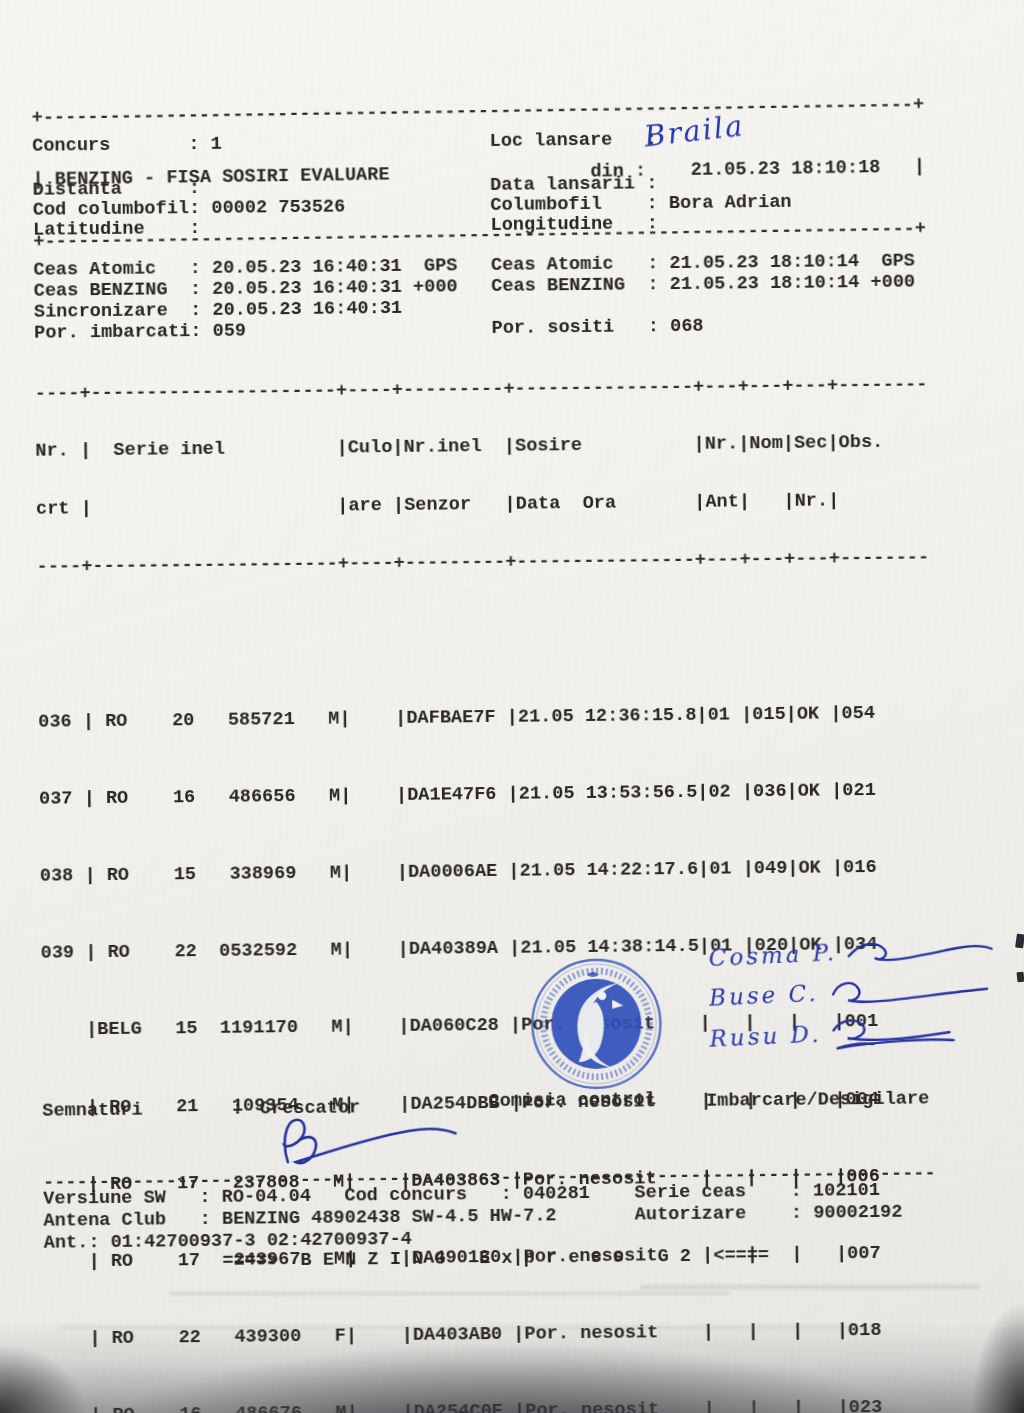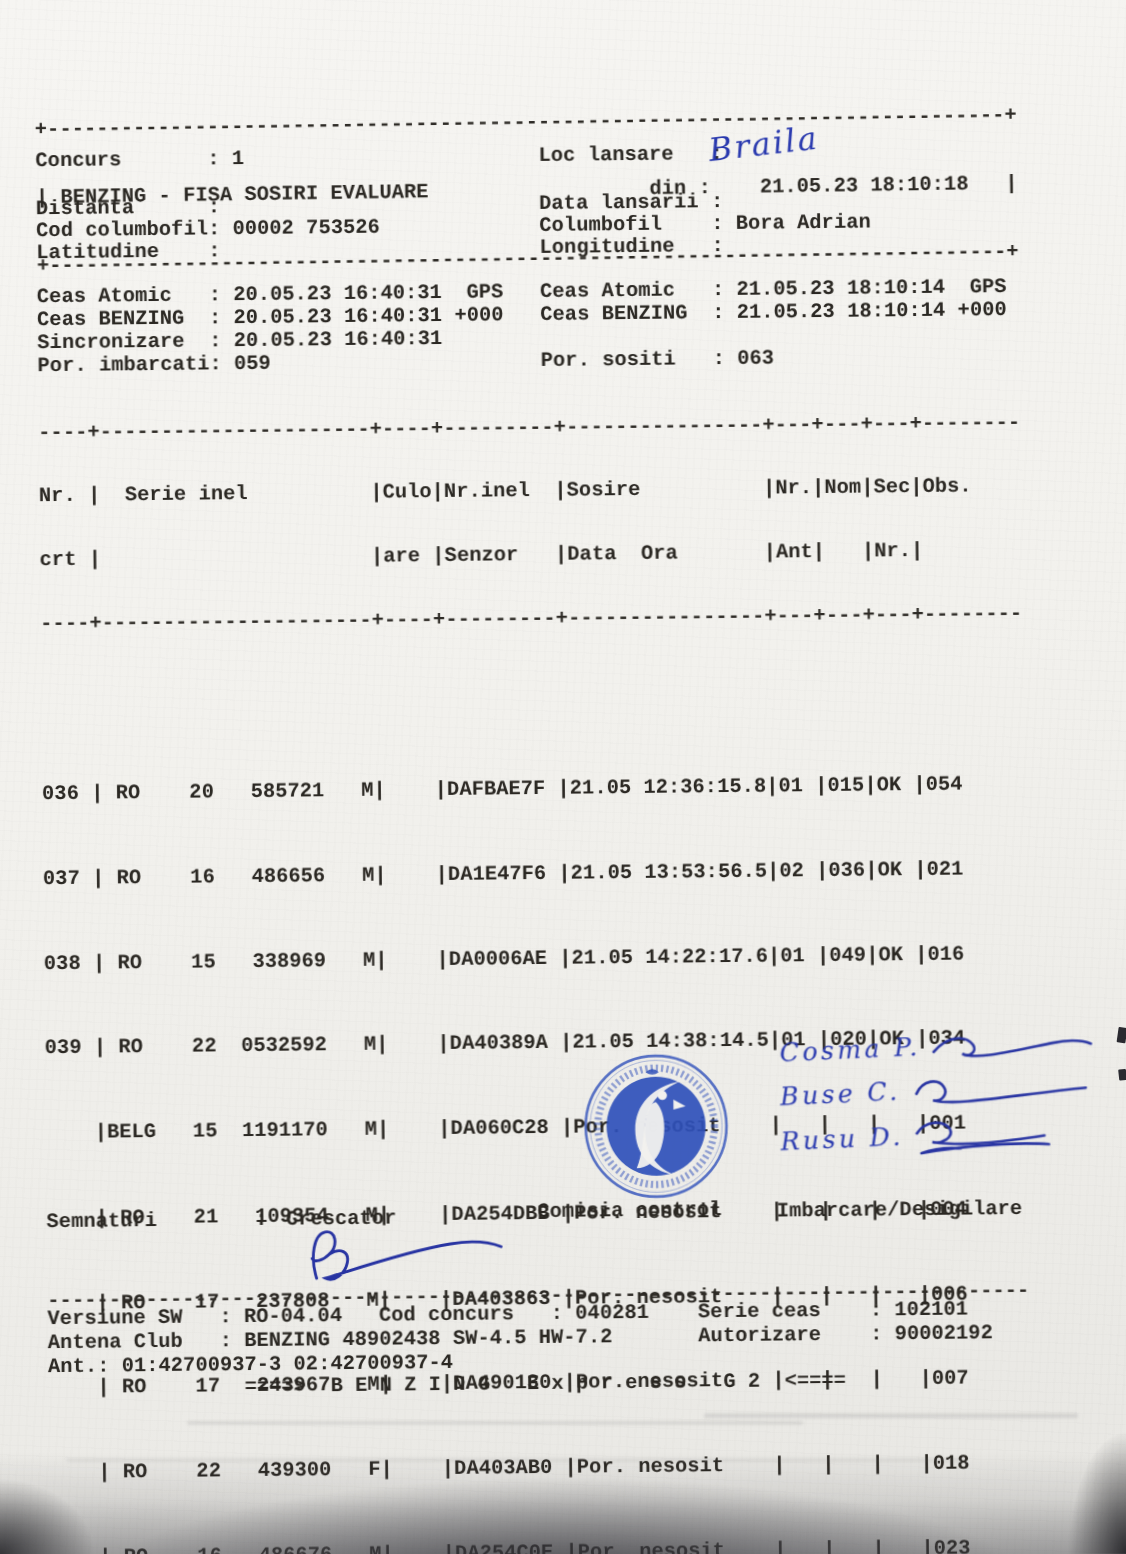--- a/index.html
+++ b/index.html
@@ -136,21 +136,21 @@
     <div class="abs kv" style="top:298px;">
       <span class="kl">Sincronizare</span>
       <span class="kv14">: 20.05.23 16:40:31</span>
       <span class="kr"></span>
       <span></span>
     </div>
     <div class="abs kv" style="top:319px;">
       <span class="kl">Por. imbarcati</span>
       <span class="kv14">: 059</span>
       <span class="kr">Por. sositi</span>
-      <span>: 063</span>
+      <span>: 068</span>
     </div>
 
     <div class="abs tbl" style="top:341px;">
       <div class="ascii">----+----------------------+----+---------+----------------+---+---+---+--------</div>
       <div class="trow">
         <span class="c4">Nr.</span><span class="bar"></span><span class="c22">  Serie inel</span><span class="bar"></span><span class="c4">Culo</span><span class="bar"></span><span class="c9">Nr.inel</span><span class="bar"></span><span class="c16">Sosire</span><span class="bar"></span><span class="c3">Nr.</span><span class="bar"></span><span class="c3">Nom</span><span class="bar"></span><span class="c3">Sec</span><span class="bar"></span><span class="c8">Obs.</span>
       </div>
       <div class="trow">
         <span class="c4">crt</span><span class="bar"></span><span class="c22"></span><span class="bar"></span><span class="c4">are</span><span class="bar"></span><span class="c9">Senzor</span><span class="bar"></span><span class="c16">Data  Ora</span><span class="bar"></span><span class="c3">Ant</span><span class="bar"></span><span class="c3"></span><span class="bar"></span><span class="c3">Nr.</span><span class="bar"></span><span class="c8"></span>
       </div>

